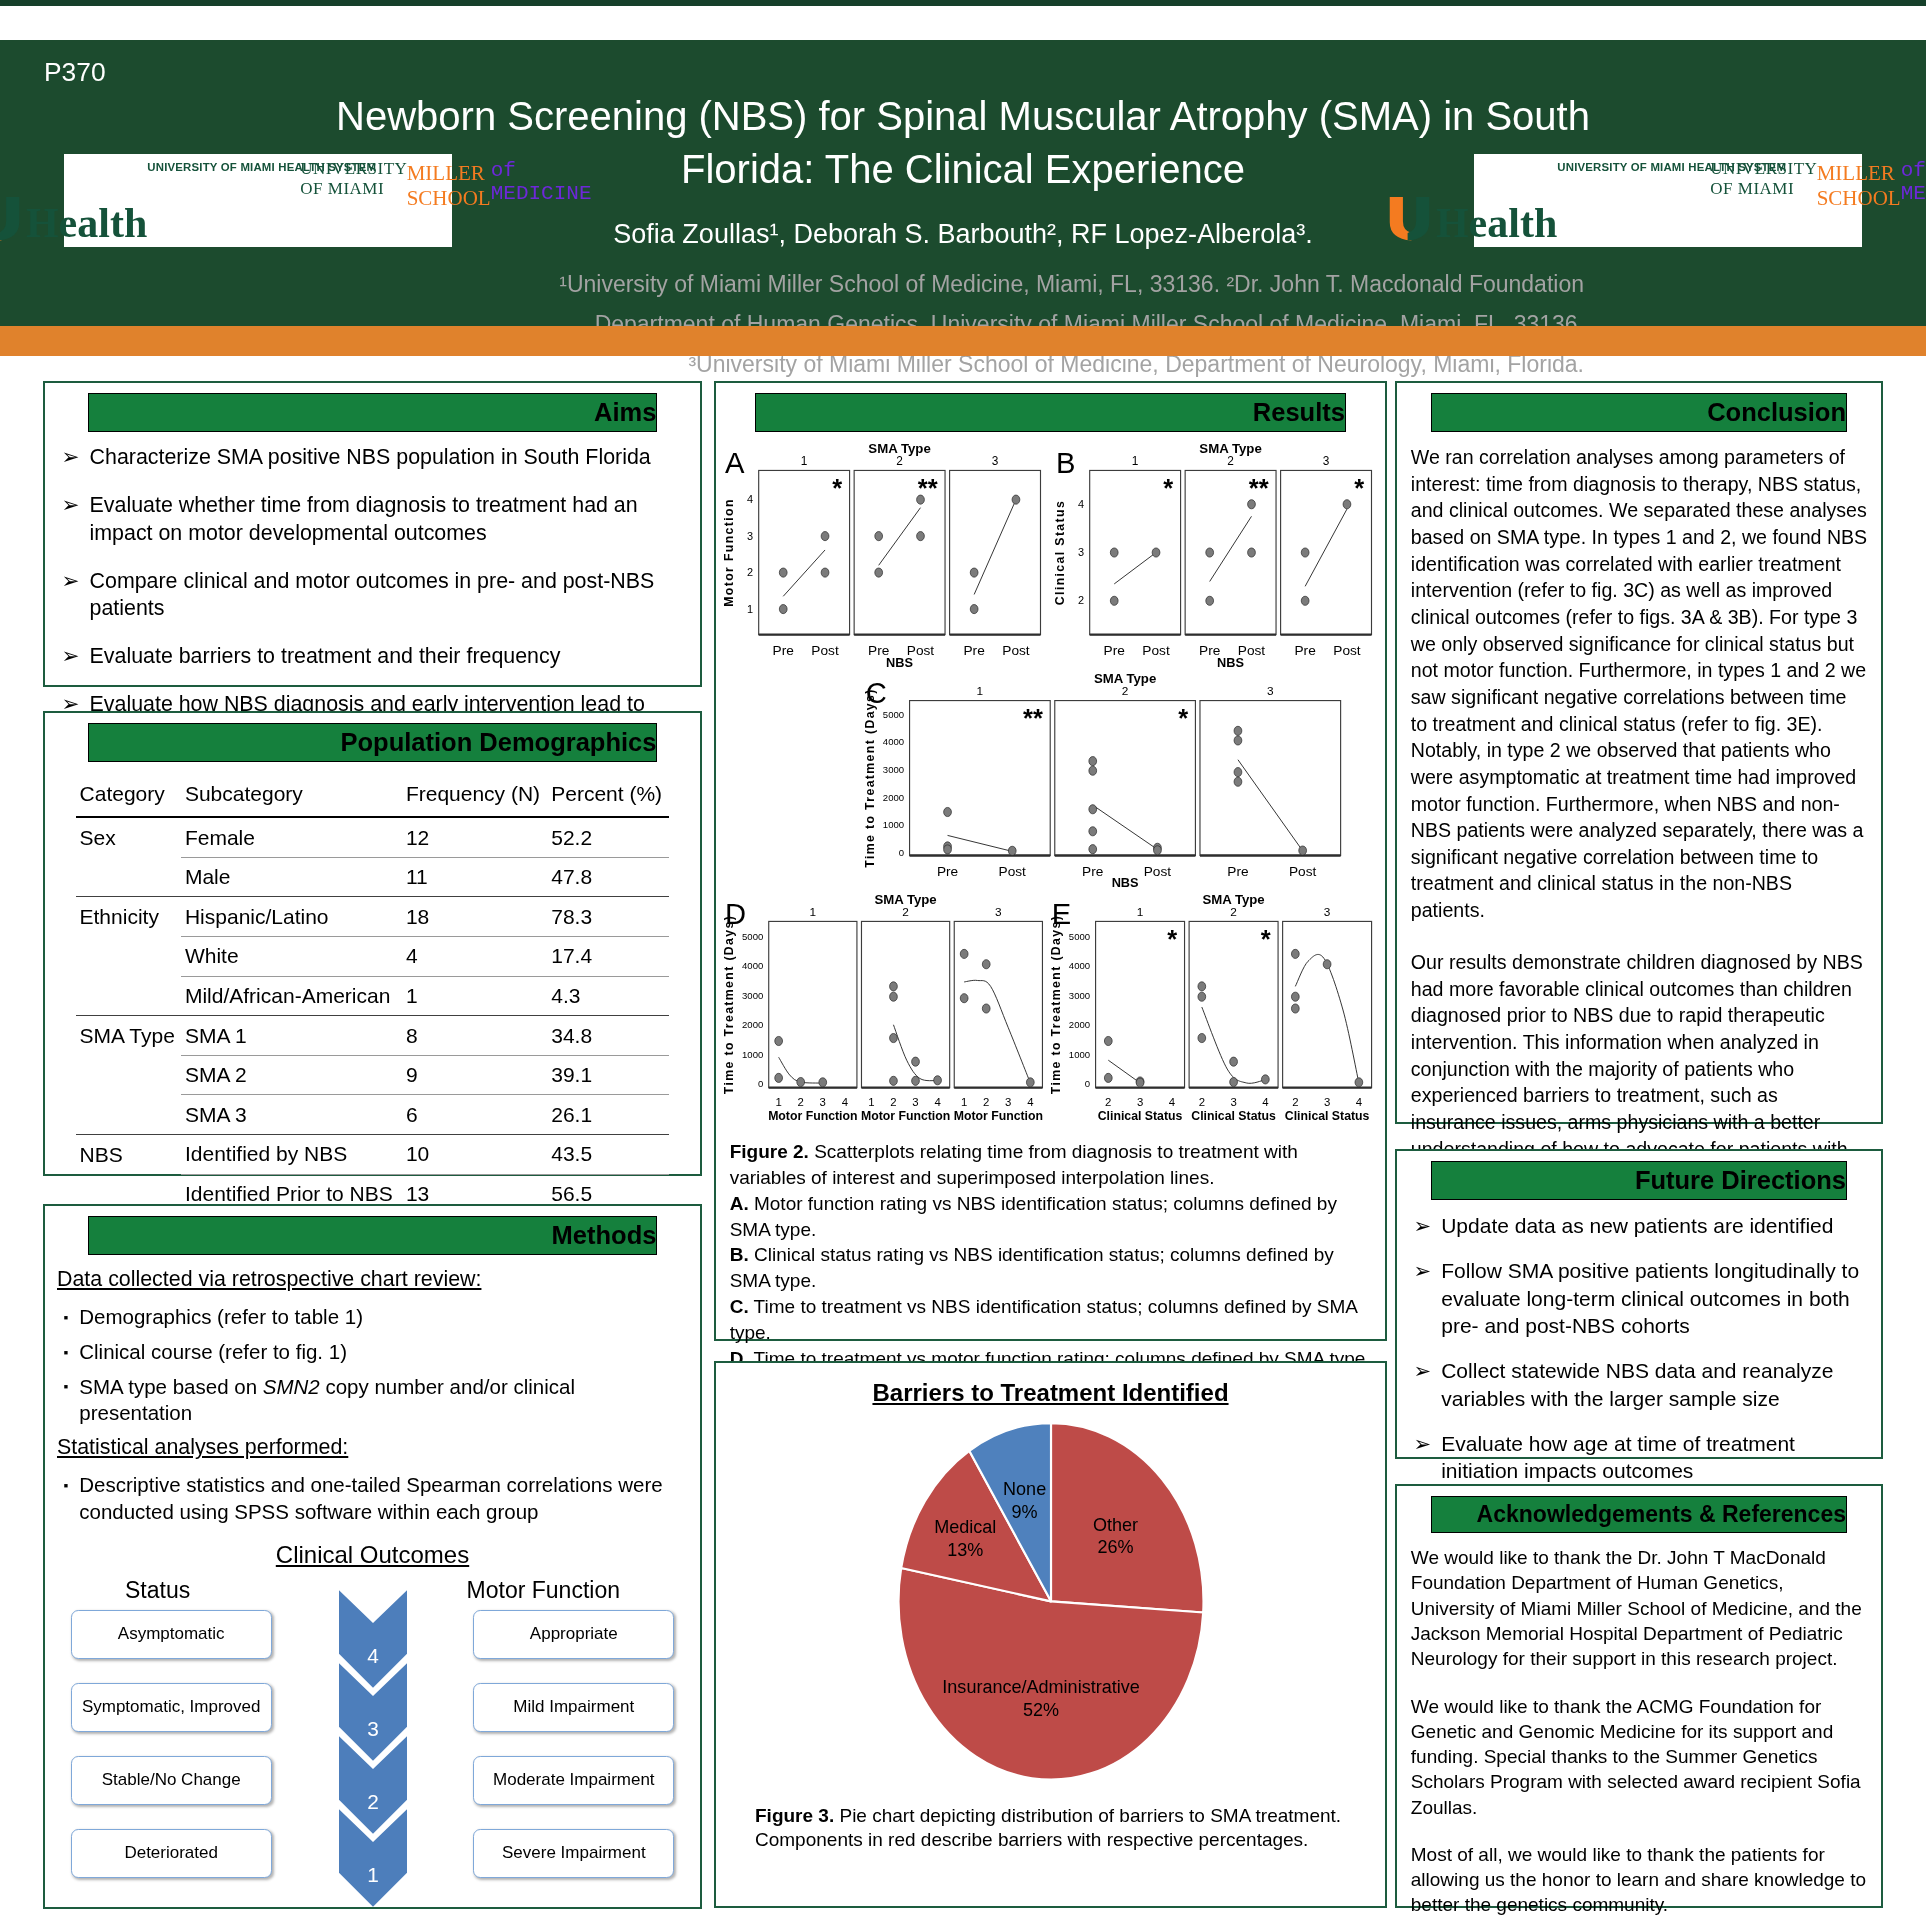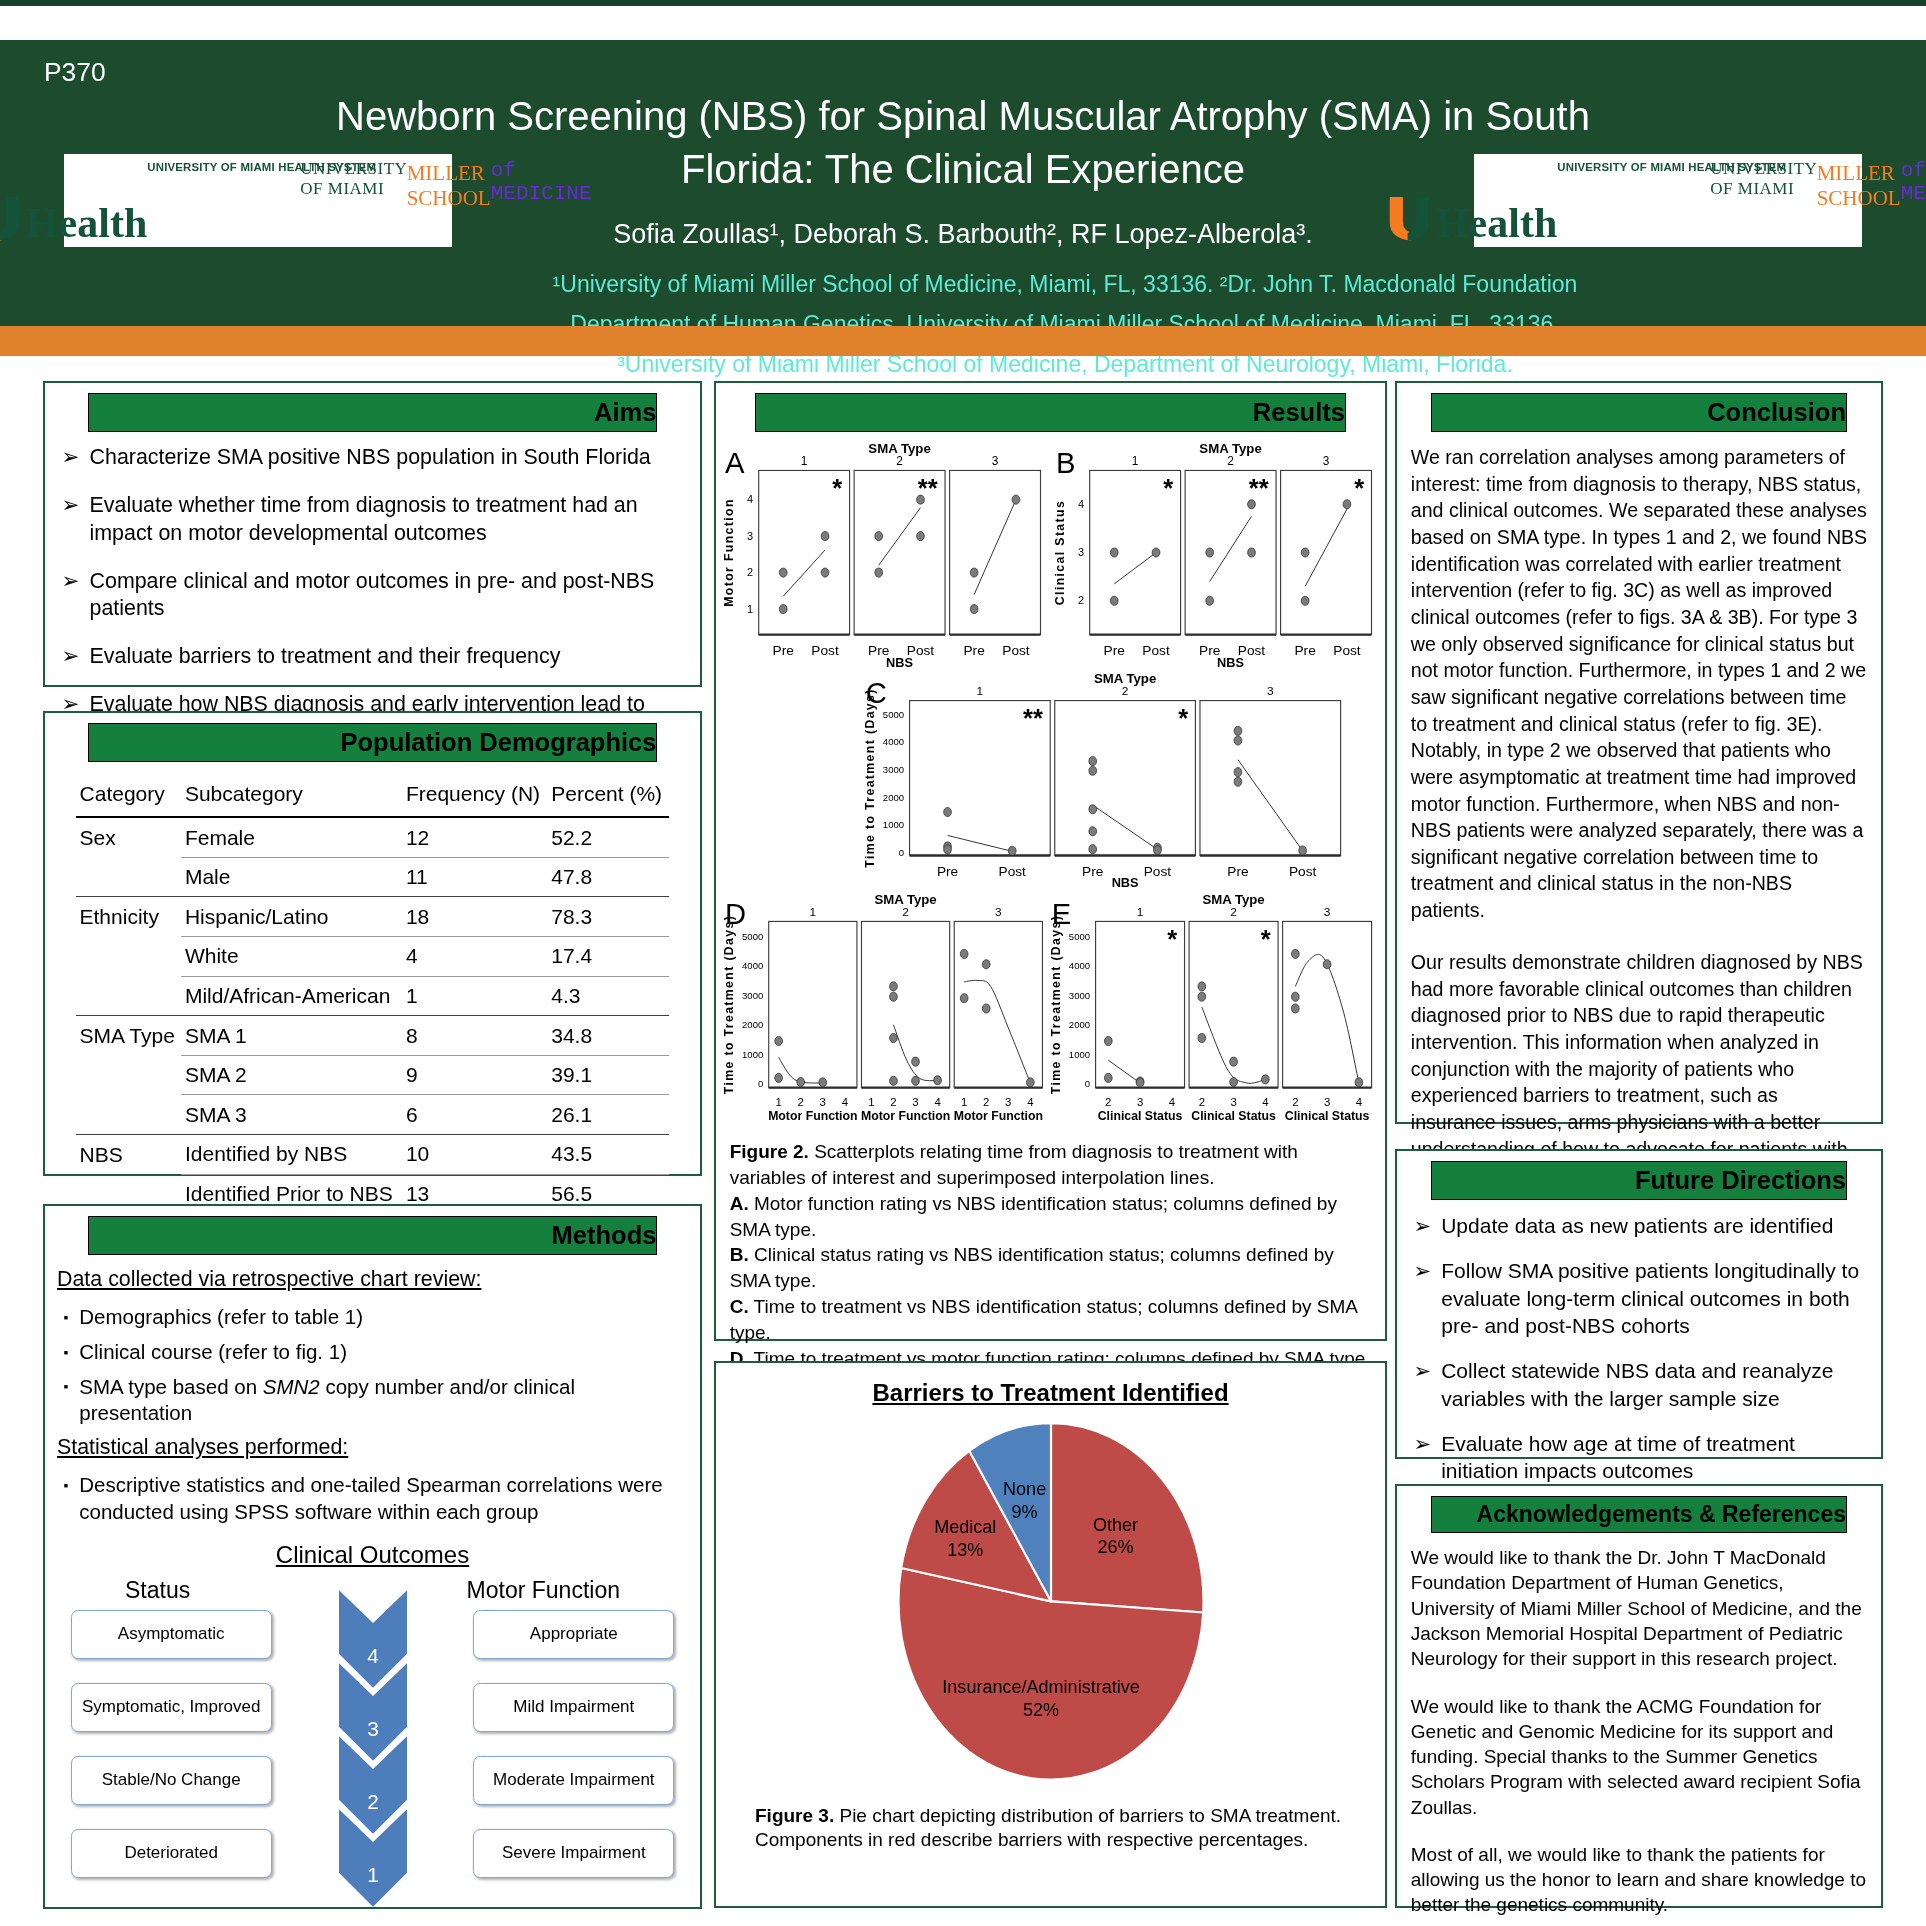--- a/index.html
+++ b/index.html
@@ -6,21 +6,21 @@
   body{
     width:1926px;height:1926px;position:relative;background:#ffffff;
     font-family:"Liberation Sans",sans-serif;color:#000;
   }
   
   .topstrip{position:absolute;left:0;top:0;width:100%;height:6.4px;background:#16402a;}
   .banner{position:absolute;left:0;top:40px;width:100%;height:286px;background:#1c4b2e;color:#fff;}
   .poster-id{position:absolute;left:44px;top:17.3px;font-size:26.4px;color:#fff;}
   .title{position:absolute;left:0;top:50px;width:100%;text-align:center;font-size:40px;line-height:1.32;font-weight:400;color:#fff;}
   .authors{position:absolute;left:0;top:179px;width:100%;text-align:center;font-size:27px;color:#fff;}
-  .affils{position:absolute;left:490px;top:224px;width:1094px;font-size:23px;line-height:1.74;color:#5eead4;text-align:center;margin-left:28px;}
+  .affils{position:absolute;left:490px;top:224px;width:1094px;font-size:23px;line-height:1.74;color:#a3a3a3;text-align:right;}
   .orangebar{position:absolute;left:0;top:326px;width:100%;height:30px;background:#e0822c;}
   
   .logo{position:absolute;top:114px;width:388px;height:93px;background:#fff;display:flex;align-items:stretch;padding:4.6px 8.2px;box-sizing:border-box;}
   .logo-left{left:64px;}
   .logo-right{right:64px;}
   .logo .lblock{width:56%;display:flex;justify-content:center;}
   .logo .lrow{display:flex;align-items:flex-end;}
   .logo .uword{font-family:"Liberation Serif",serif;font-size:42px;font-weight:bold;color:#15523a;line-height:.9;}
   .logo .lrule{border-top:2.7px solid #15523a;margin-top:3.6px;}
   .logo .lsys{font-size:11.4px;font-weight:bold;color:#15523a;letter-spacing:0.2px;margin-top:2.7px;white-space:nowrap;}

